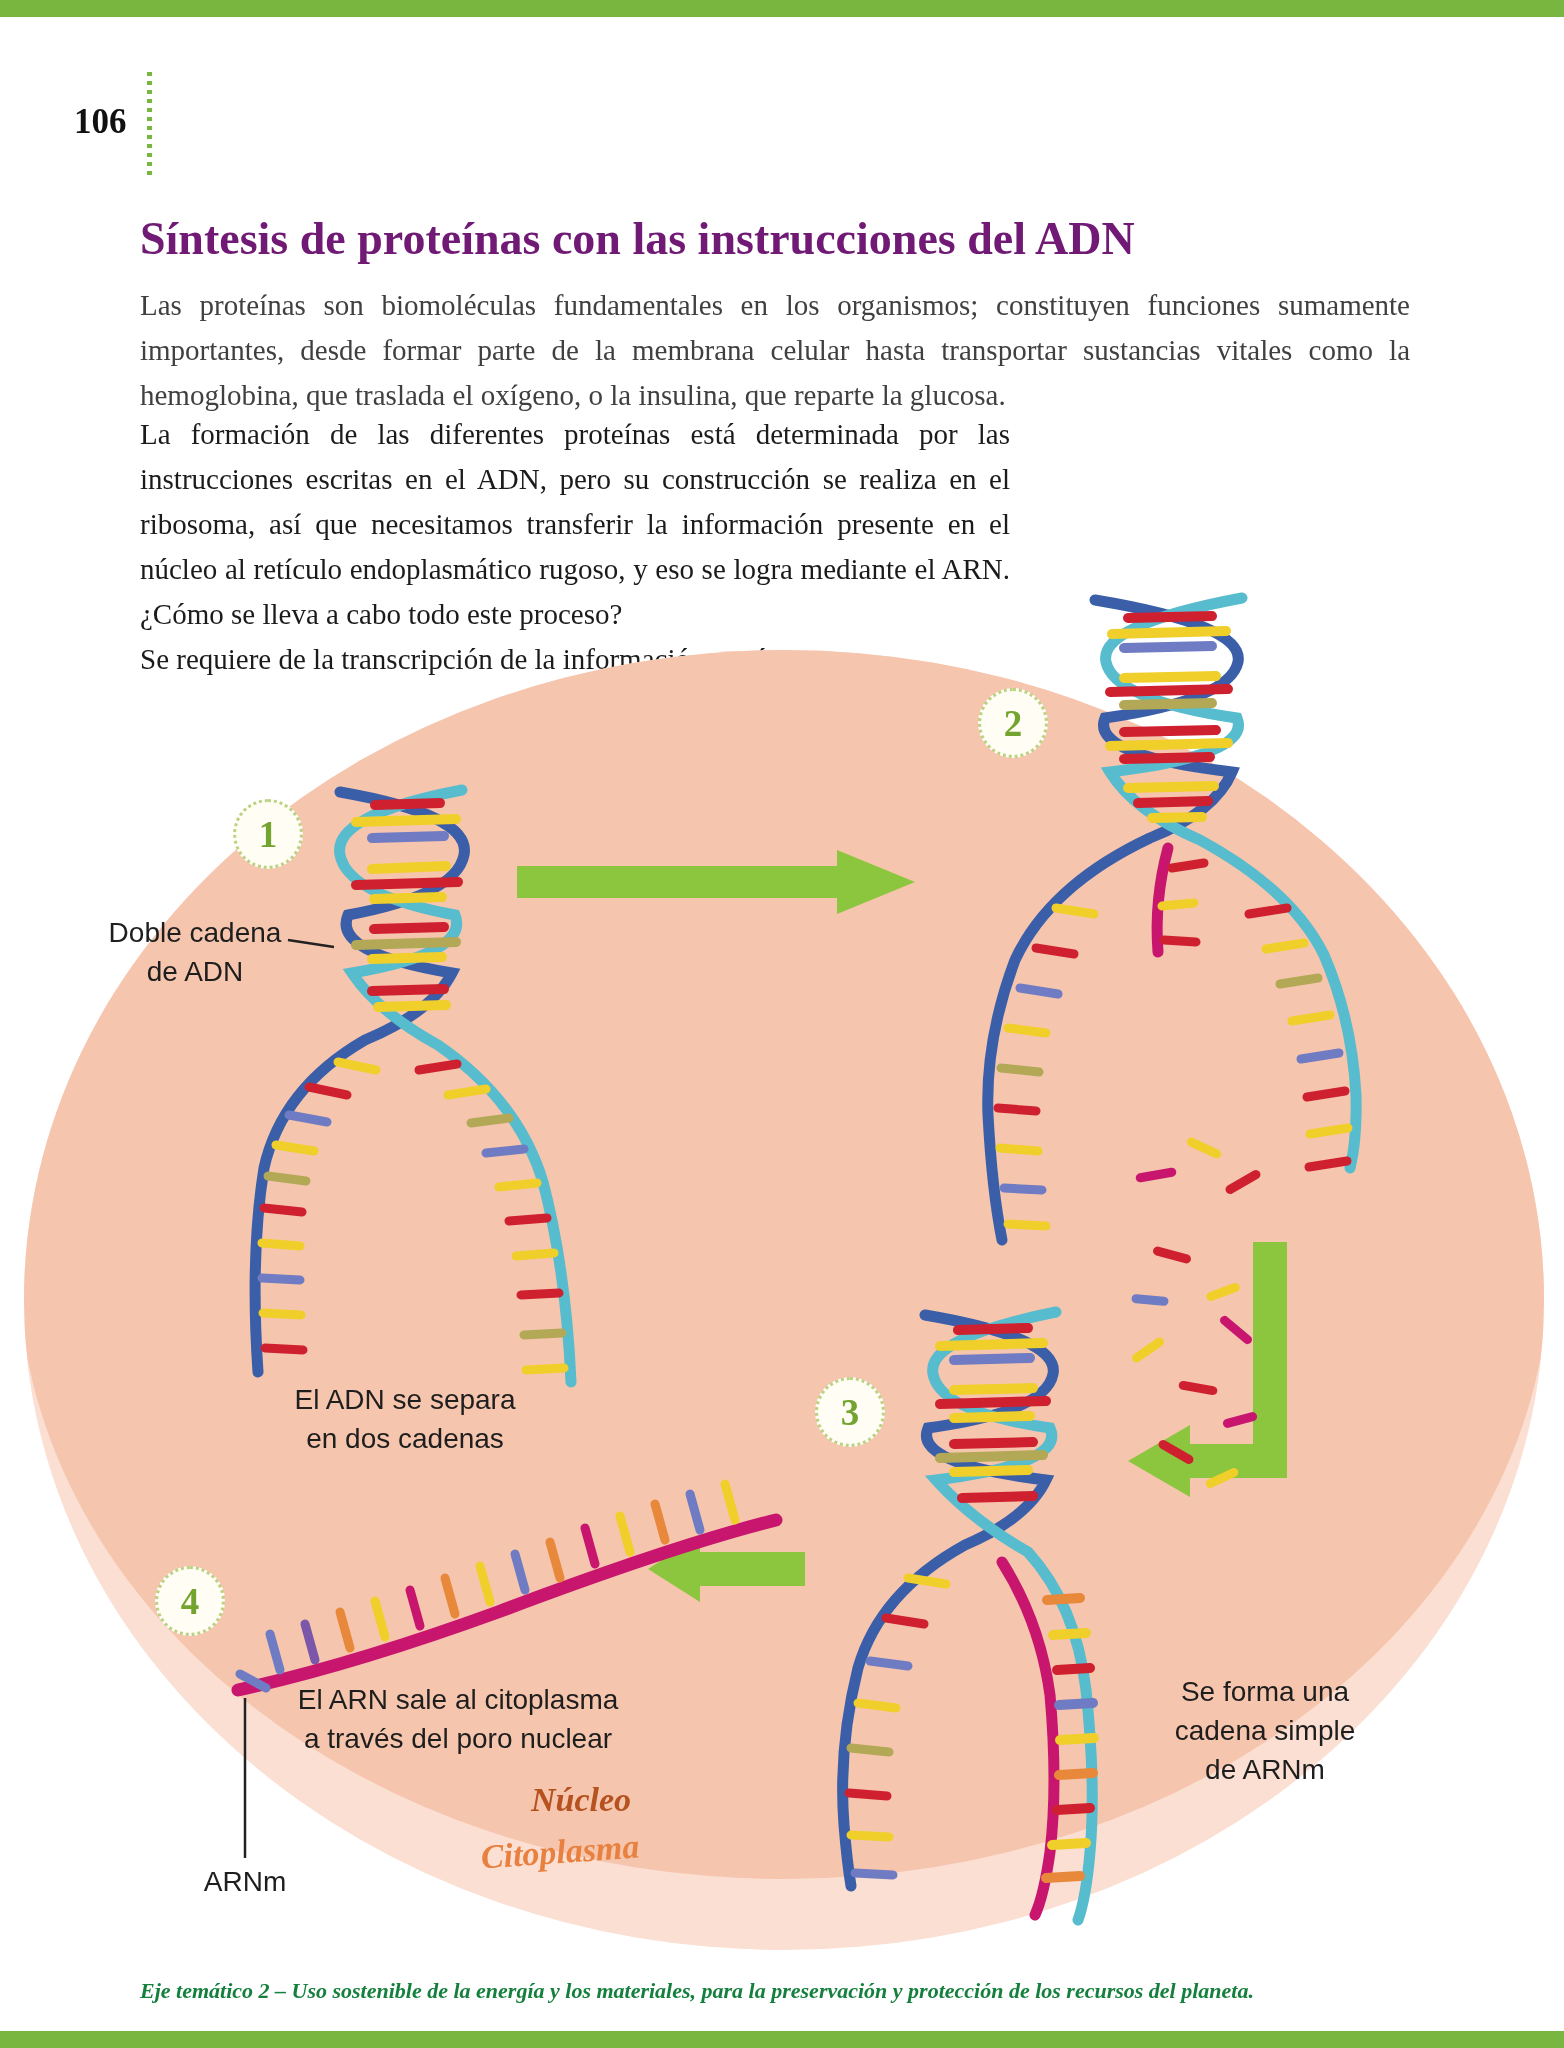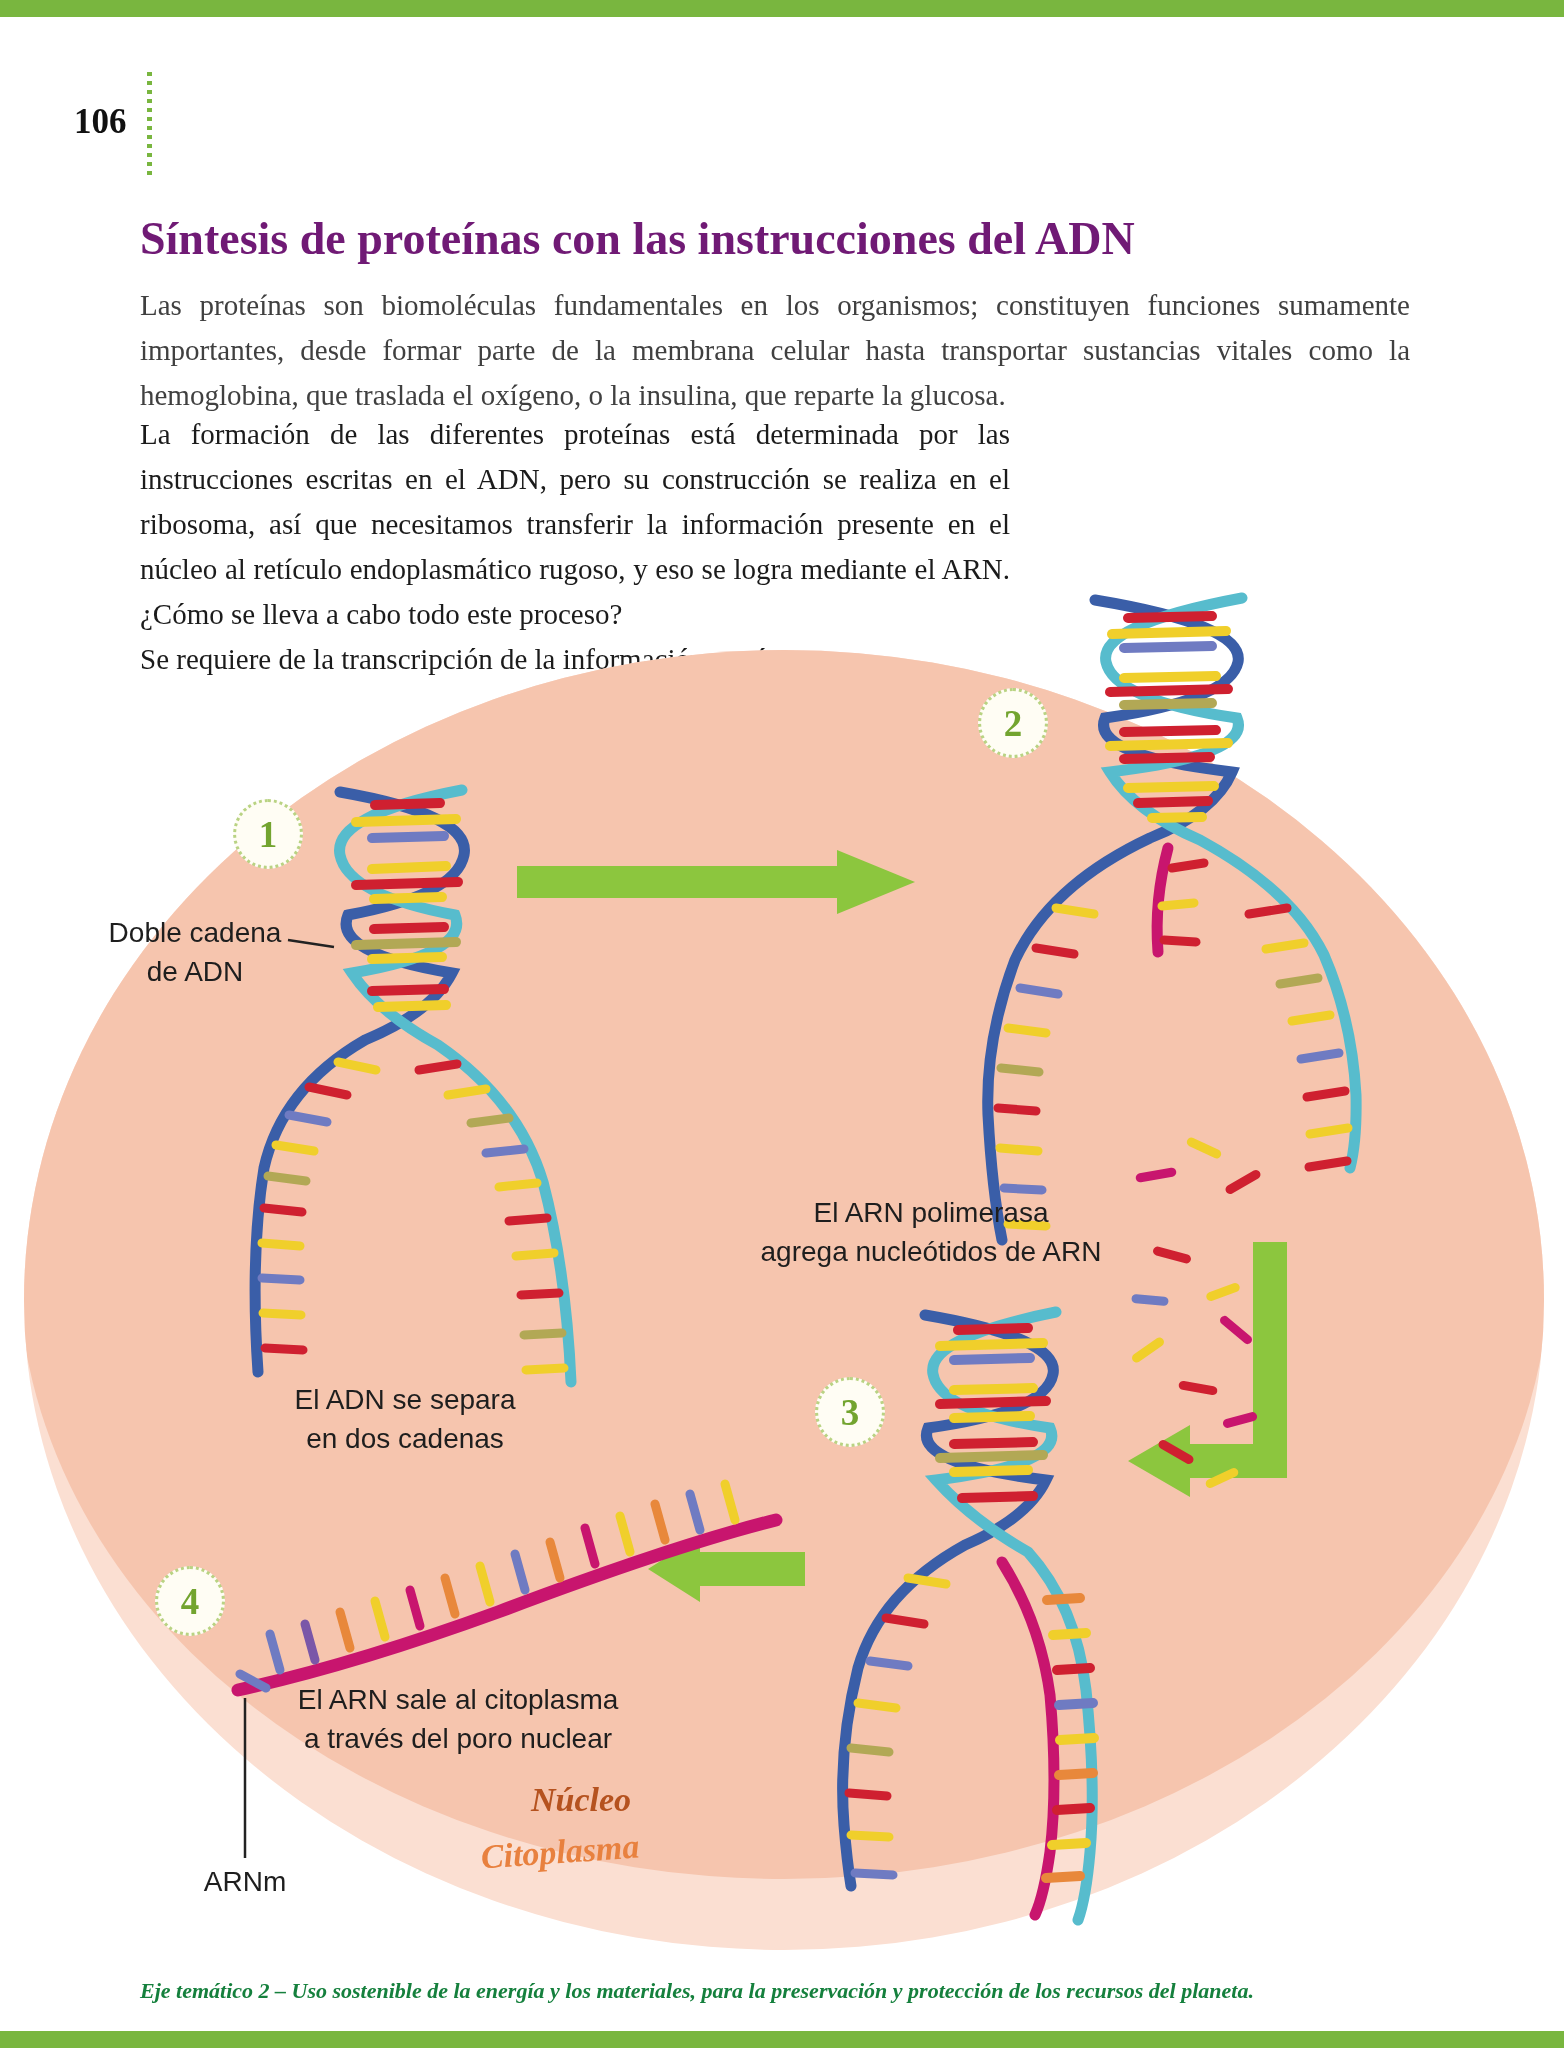--- a/index.html
+++ b/index.html
@@ -266,22 +266,23 @@
     <line class="ptr" x1="245" y1="1698" x2="245" y2="1858"></line>
   </svg>
 
   <div class="badge badge1">1</div>
   <div class="badge badge2">2</div>
   <div class="badge badge3">3</div>
   <div class="badge badge4">4</div>
 
   <div class="dlabel lbl-doble">Doble cadena
 de ADN</div>
-  <div class="dlabel lbl-polimerasa">El ARN polimerasa
-agrega nucleótidos de ARN</div>
+  <div class="dlabel lbl-simple">Se forma una
+cadena simple
+de ARNm</div>
   <div class="dlabel lbl-sale">El ARN sale al citoplasma
 a través del poro nuclear</div>
   <div class="dlabel lbl-separa">El ADN se separa
 en dos cadenas</div>
   <div class="dlabel lbl-arnm">ARNm</div>
   <div class="dlabel lbl-nucleo">Núcleo</div>
   <div class="dlabel lbl-cito">Citoplasma</div>
 
   <div class="footer">Eje temático 2 – Uso sostenible de la energía y los materiales, para la preservación y protección de los recursos del planeta.</div>
 

